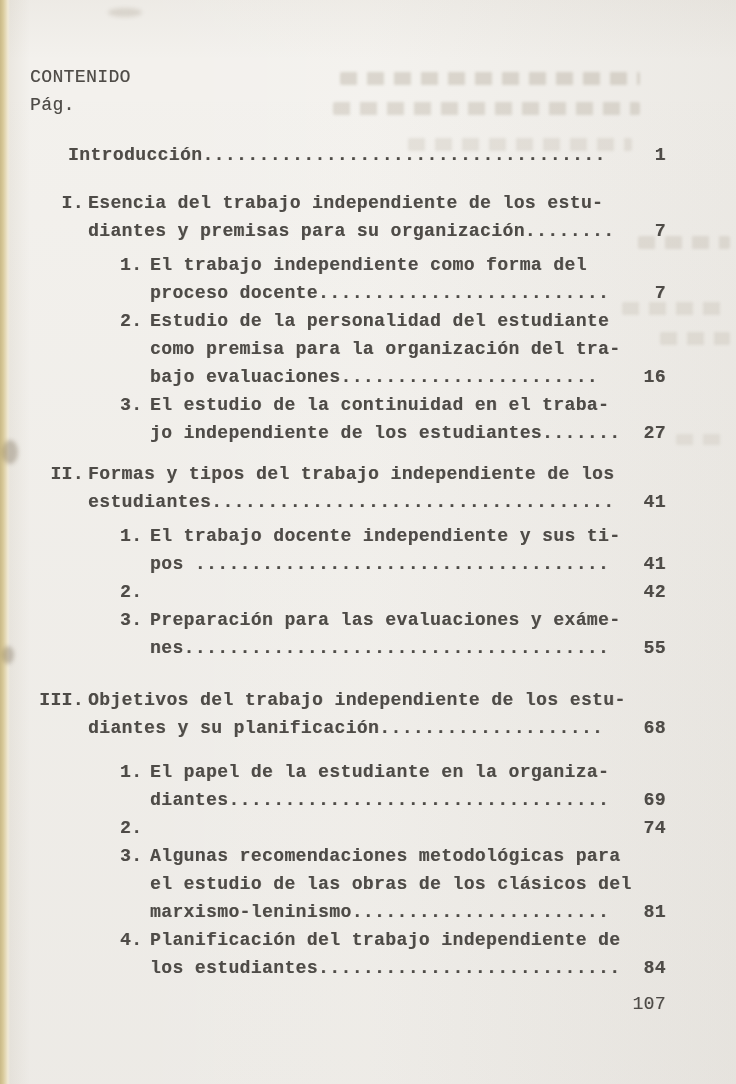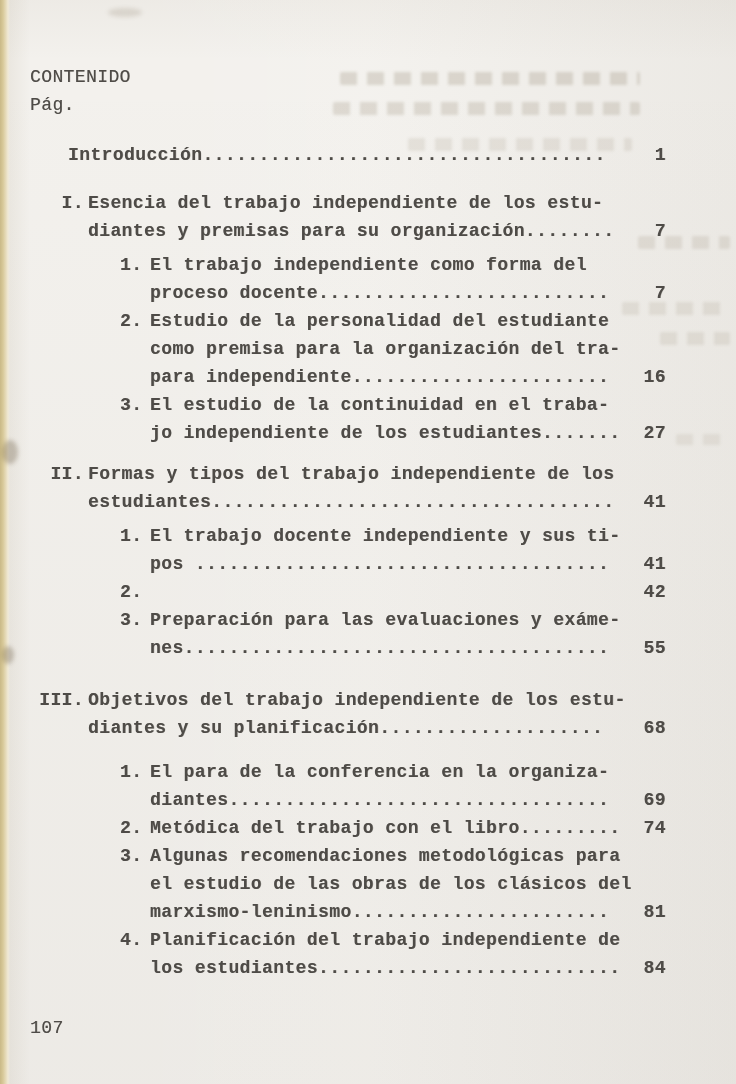--- a/index.html
+++ b/index.html
@@ -24,21 +24,21 @@
   .line{display:flex;align-items:baseline;font-weight:bold;}
   .txt{white-space:pre;}
   .prefix{white-space:pre;}
   .section>.line>.prefix{flex:0 0 54px;text-align:right;margin-right:4px;}
   .section>.line.cont{padding-left:58px;gap:18px;}
   .sub{margin-left:90px;}
   .sub>.line>.prefix{flex:0 0 23px;margin-right:7px;text-align:left;}
   .sub>.line.cont{padding-left:30px;}
   .intro{margin-left:38px;}
   .page{margin-left:auto;min-width:30px;text-align:right;}
-  .footer-folio{margin-left:30px;width:636px;text-align:left;margin-top:32px;}
+  .footer-folio{margin-left:30px;width:636px;text-align:right;margin-top:8px;}
   
   .toc,.hdr,.footer-folio{text-shadow:.4px 0 0 rgba(74,70,64,.45);flex-direction:column;}
   
   .ghost{position:absolute;height:13px;border-radius:2px;filter:blur(1.6px);opacity:.5;
     background:repeating-linear-gradient(90deg,rgba(152,140,120,.55) 0 17px,rgba(152,140,120,0) 17px 27px);}
   .smudge{position:absolute;background:rgba(95,80,52,.30);filter:blur(2.2px);border-radius:50%;}
 </style>
 </head>
 <body>
 
@@ -96,21 +96,21 @@
 
     <div class="entry sub">
       <div class="line">
         <span class="prefix">2.</span>
         <span class="txt">Estudio de la personalidad del estudiante</span>
       </div>
       <div class="line cont">
         <span class="txt">como premisa para la organización del tra-</span>
       </div>
       <div class="line cont last">
-        <span class="txt">para independiente.......................</span>
+        <span class="txt">bajo evaluaciones.......................</span>
         <span class="page">16</span>
       </div>
     </div>
 
     <div class="entry sub">
       <div class="line">
         <span class="prefix">3.</span>
         <span class="txt">El estudio de la continuidad en el traba-</span>
       </div>
       <div class="line cont last">
@@ -166,32 +166,31 @@
       </div>
       <div class="line cont last">
         <span class="txt">diantes y su planificación....................</span>
         <span class="page">68</span>
       </div>
     </div>
 
     <div class="entry sub" style="margin-top:16px;">
       <div class="line">
         <span class="prefix">1.</span>
-        <span class="txt">El para de la conferencia en la organiza-</span>
+        <span class="txt">El papel de la estudiante en la organiza-</span>
       </div>
       <div class="line cont last">
         <span class="txt">diantes..................................</span>
         <span class="page">69</span>
       </div>
     </div>
 
     <div class="entry sub">
       <div class="line last">
         <span class="prefix">2.</span>
-        <span class="txt">Metódica del trabajo con el libro.........</span>
         <span class="page">74</span>
       </div>
     </div>
 
     <div class="entry sub">
       <div class="line">
         <span class="prefix">3.</span>
         <span class="txt">Algunas recomendaciones metodológicas para</span>
       </div>
       <div class="line cont">

